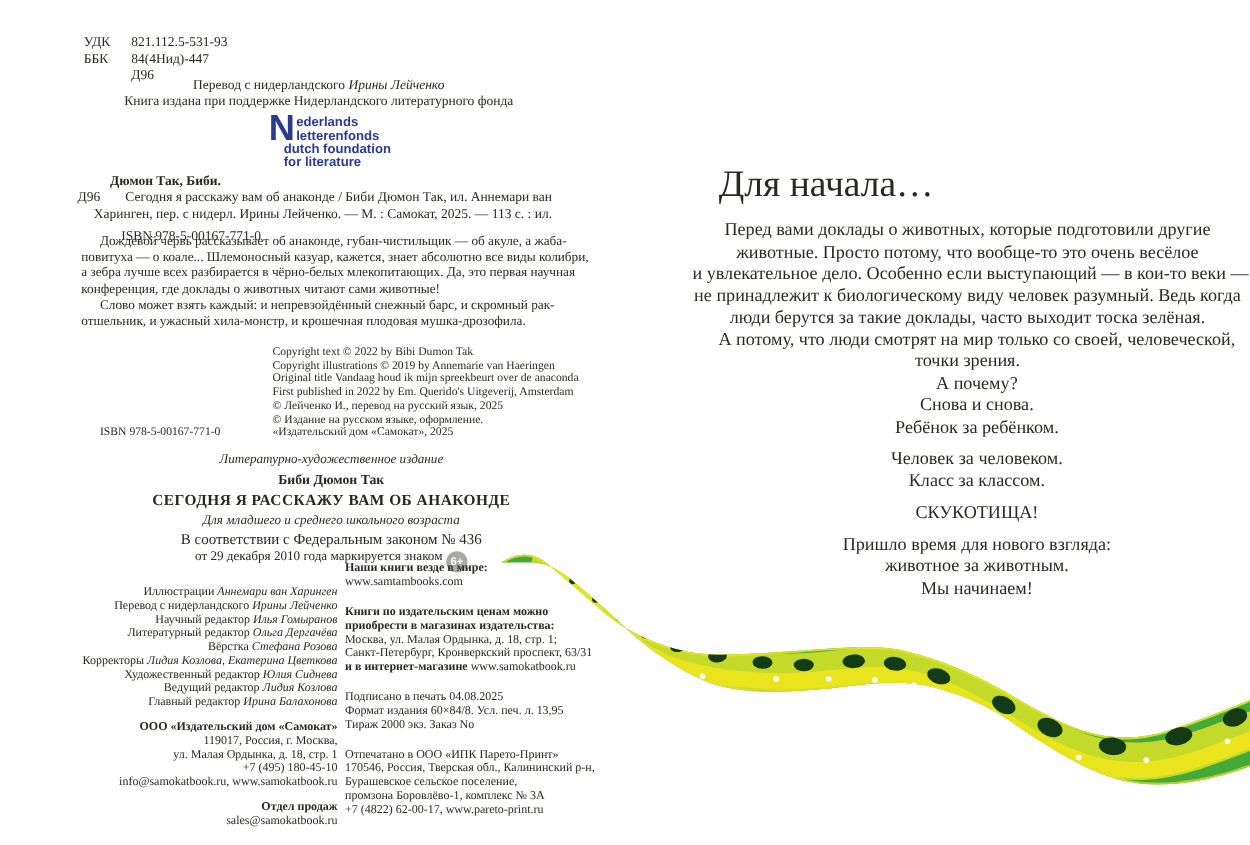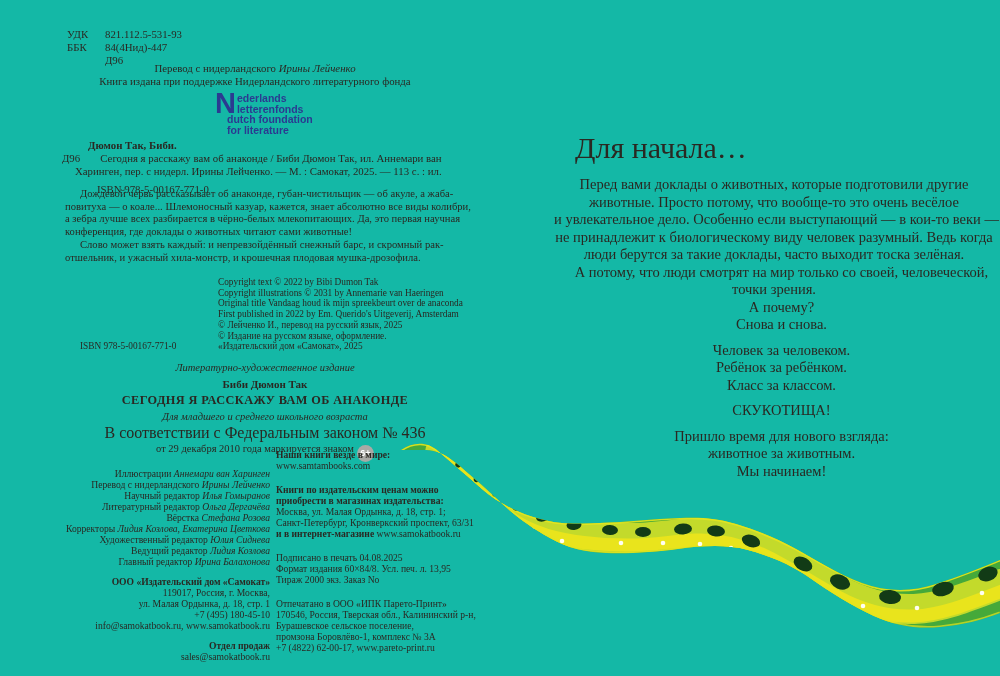--- a/index.html
+++ b/index.html
@@ -39,21 +39,21 @@
 
   .copyright { left:218px; top:277px; font-size:9.3px; line-height:10.7px; }
   .isbn-bottom { left:80px; top:341px; font-size:9.3px; }
 
   .edition { left:30px; top:362px; width:470px; text-align:center; }
   .edition div { margin:0; }
   .ed-type { font-size:10.5px; }
   .ed-author { font-size:11px; margin-top:5px !important; }
   .ed-title { font-size:12.3px; letter-spacing:0.4px; margin-top:3px !important; }
   .ed-age { font-size:10.5px; margin-top:3px !important; }
-  .ed-law { font-size:16px; margin-top:2px !important;text-align:center; }
+  .ed-law { font-size:12px; margin-top:2px !important;text-align:center; }
   .ed-law2 { font-size:10.5px; margin-top:1px !important; height:18px; }
   .badge { display:inline-block; width:17px; height:17px; border-radius:50%;
            color:#fff; font-family:"Liberation Sans", sans-serif; font-weight:bold;
            font-size:9px; line-height:17px; text-align:center; vertical-align:-4px;
            margin-left:3px; }
 
   .credits { left:48px; top:468px; width:222px; text-align:right;
              font-size:9.6px; line-height:11px; }
   .credits .blockgap { margin-top:9px; }
 
@@ -66,21 +66,21 @@
   .rp-body p { margin:0; white-space:pre; }
   .rp-body p.indent { text-indent:15px; }
   .rp-body p.gap { margin-top:8px; }
 
   
   .snake-svg { position:absolute; left:0; top:0; pointer-events:none; }
 </style>
 </head>
 <body>
 
-<div class="spread" style="background: #14b8a6; color: rgb(42, 40, 34);">
+<div class="spread" style="background: #ffffff; color: rgb(42, 40, 34);">
 
   <div>
 
     <div class="abs catalog" id="catalog">
         <div class="catalog-row">
           <span class="catalog-label">УДК</span>
           <span>821.112.5-531-93</span>
         </div>
         <div class="catalog-row">
           <span class="catalog-label">ББК</span>
@@ -125,21 +125,21 @@
       <p class="pre">Дождевой червь рассказывает об анаконде, губан-чистильщик — об акуле, а жаба-
 повитуха — о коале... Шлемоносный казуар, кажется, знает абсолютно все виды колибри,
 а зебра лучше всех разбирается в чёрно-белых млекопитающих. Да, это первая научная
 конференция, где доклады о животных читают сами животные!</p>
       <p class="pre">Слово может взять каждый: и непревзойдённый снежный барс, и скромный рак-
 отшельник, и ужасный хила-монстр, и крошечная плодовая мушка-дрозофила.</p>
     </div>
 
     <div class="abs copyright" id="copyright">
         <div>Copyright text © 2022 by Bibi Dumon Tak</div>
-        <div>Copyright illustrations © 2031 by Annemarie van Haeringen</div>
+        <div>Copyright illustrations © 2019 by Annemarie van Haeringen</div>
         <div>Original title Vandaag houd ik mijn spreekbeurt over de anaconda</div>
         <div>First published in 2022 by Em. Querido's Uitgeverij, Amsterdam</div>
         <div>© Лейченко И., перевод на русский язык, 2025</div>
         <div>© Издание на русском языке, оформление.</div>
         <div>«Издательский дом «Самокат», 2025</div>
       </div>
     <div class="abs isbn-bottom">ISBN 978-5-00167-771-0</div>
 
     <div class="abs edition">
       <div class="ed-type it">Литературно-художественное издание</div>
@@ -207,22 +207,22 @@
     <div class="abs rp-body" id="rp-body">
         <p>Перед вами доклады о животных, которые подготовили другие
 животные. Просто потому, что вообще-то это очень весёлое
 и увлекательное дело. Особенно если выступающий — в кои-то веки —
 не принадлежит к биологическому виду человек разумный. Ведь когда
 люди берутся за такие доклады, часто выходит тоска зелёная.</p>
         <p class="indent">А потому, что люди смотрят на мир только со своей, человеческой,
 точки зрения.</p>
         <p class="indent">А почему?</p>
         <p class="indent">Снова и снова.</p>
+        <p class="indent">Ребёнок за ребёнком.</p>
         <p class="indent gap">Человек за человеком.</p>
-        <p class="indent">Ребёнок за ребёнком.</p>
         <p class="indent">Класс за классом.</p>
         <p class="indent gap">СКУКОТИЩА!</p>
         <p class="indent gap">Пришло время для нового взгляда:</p>
         <p class="indent">животное за животным.</p>
         <p class="indent">Мы начинаем!</p>
       </div>
   </div>
 
   <svg class="snake-svg" width="1000" height="676" viewBox="0 0 1000 676">
     <defs>

